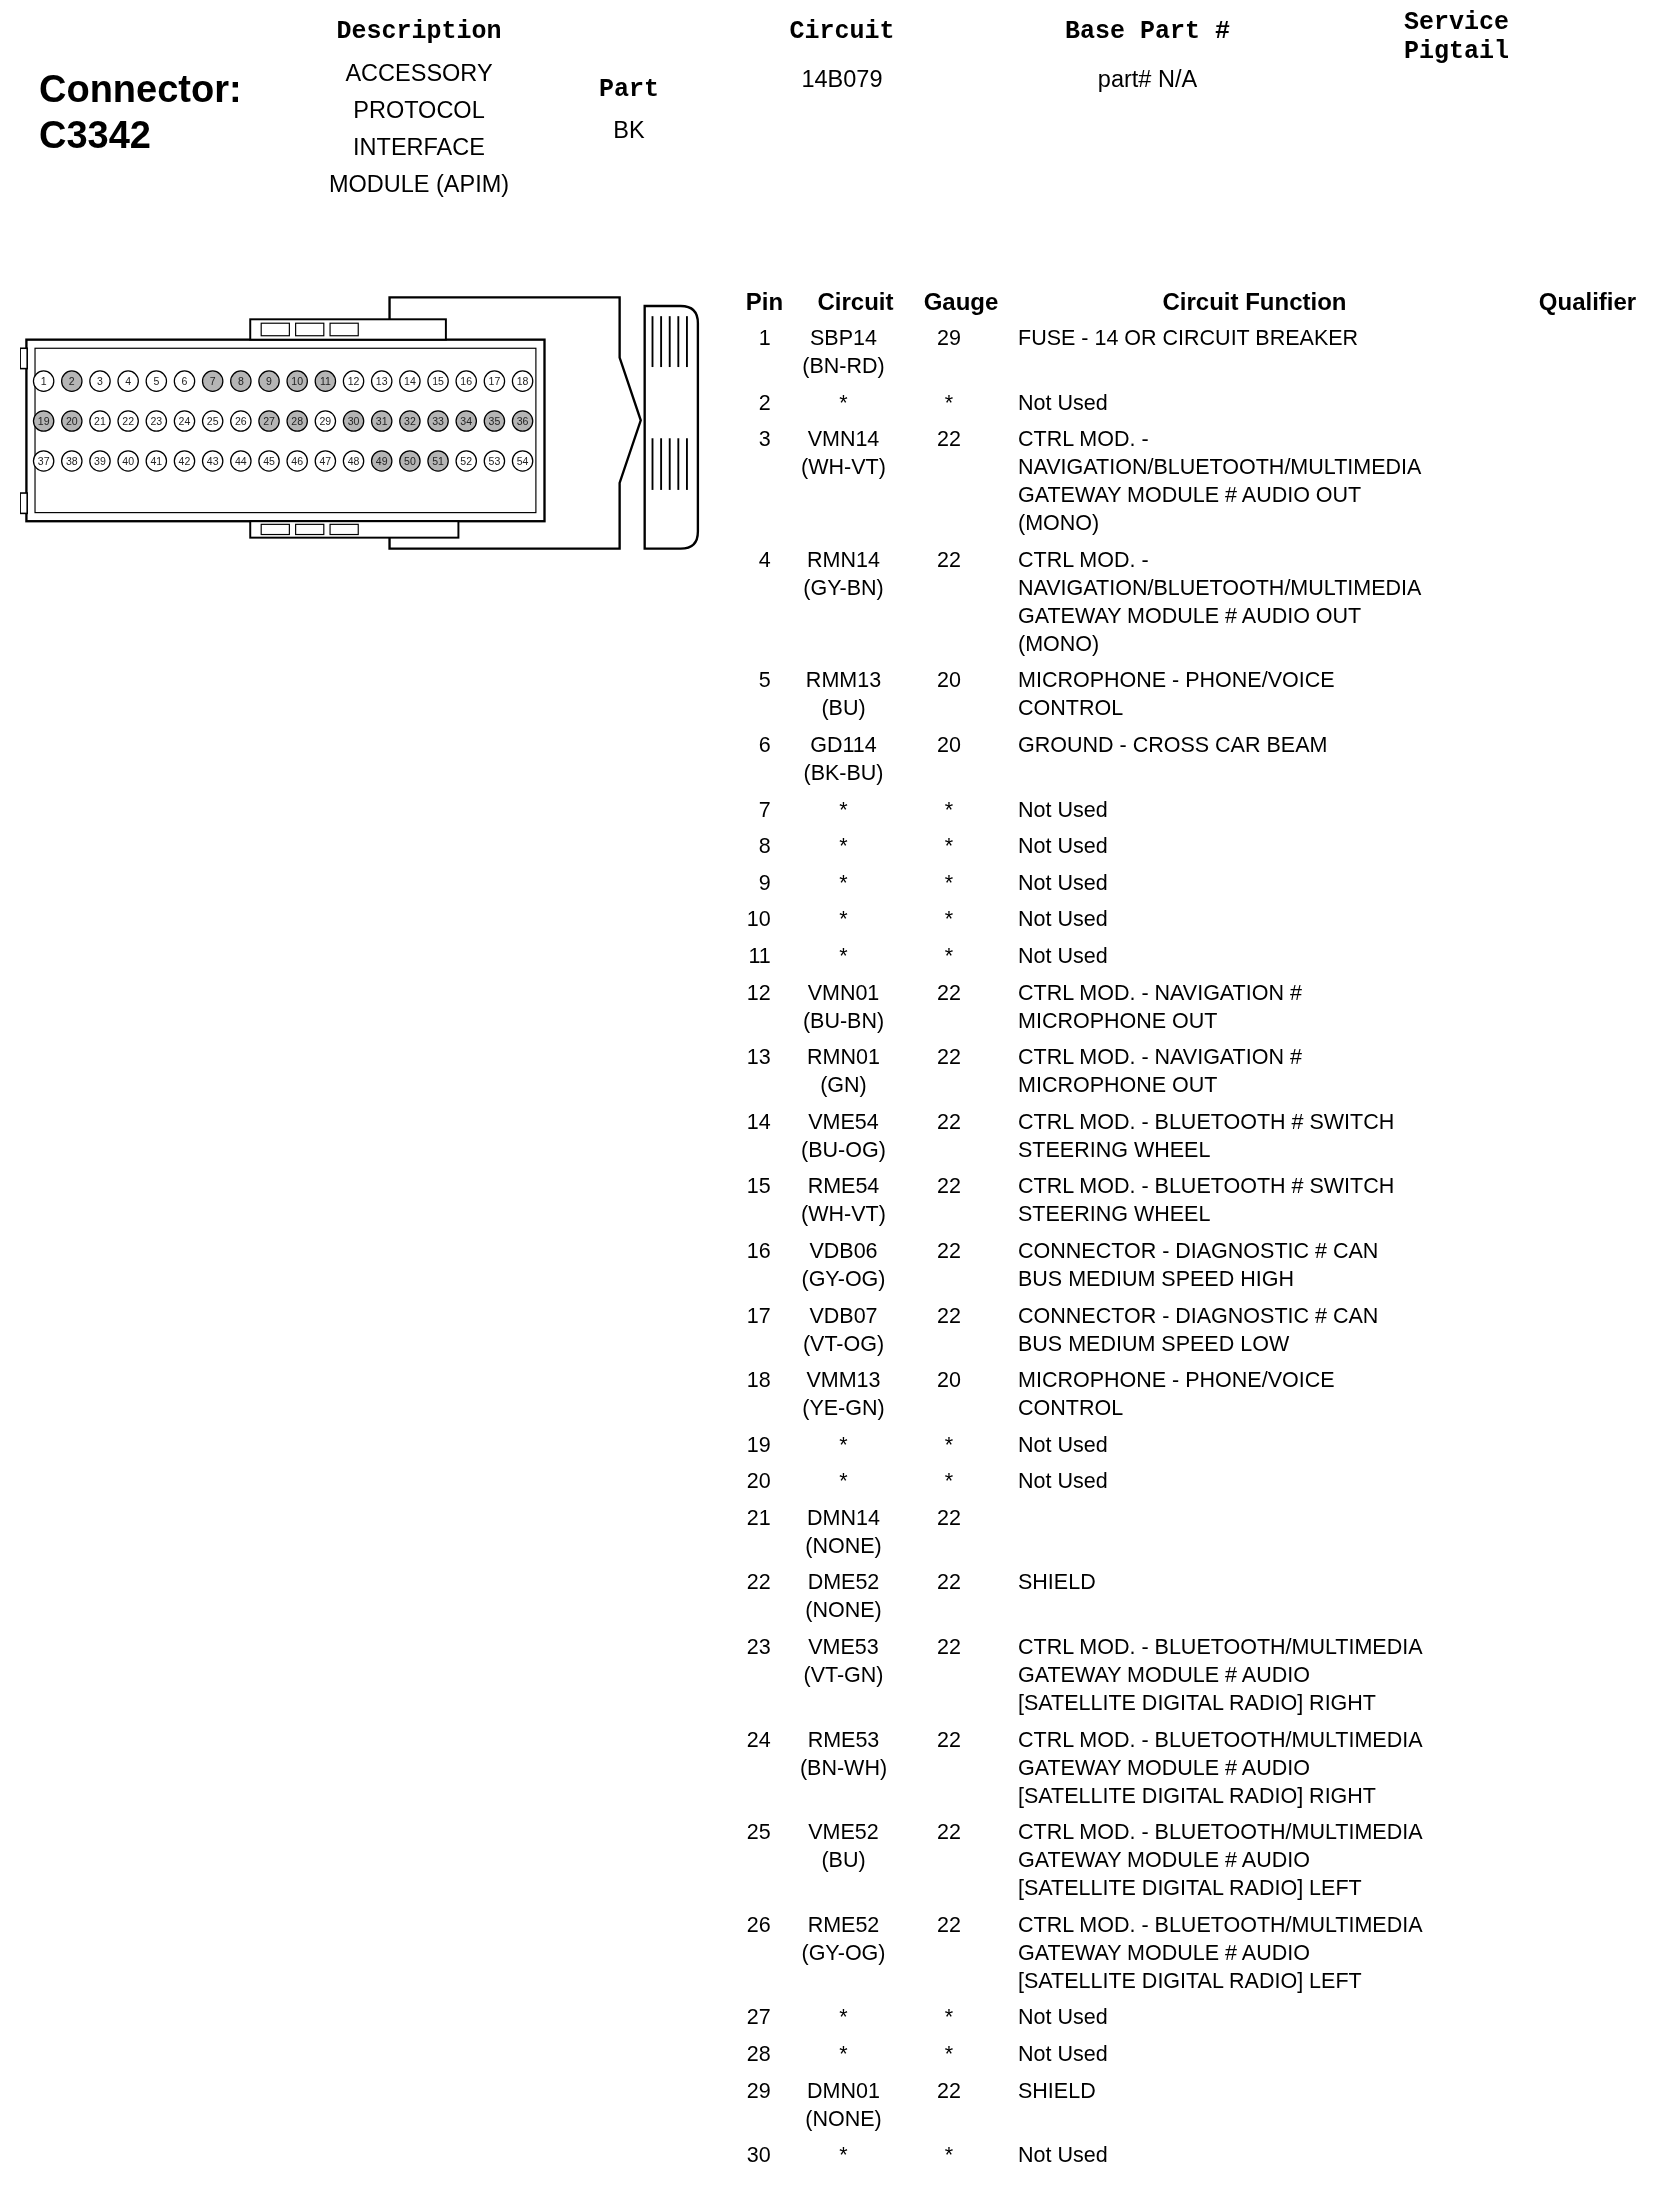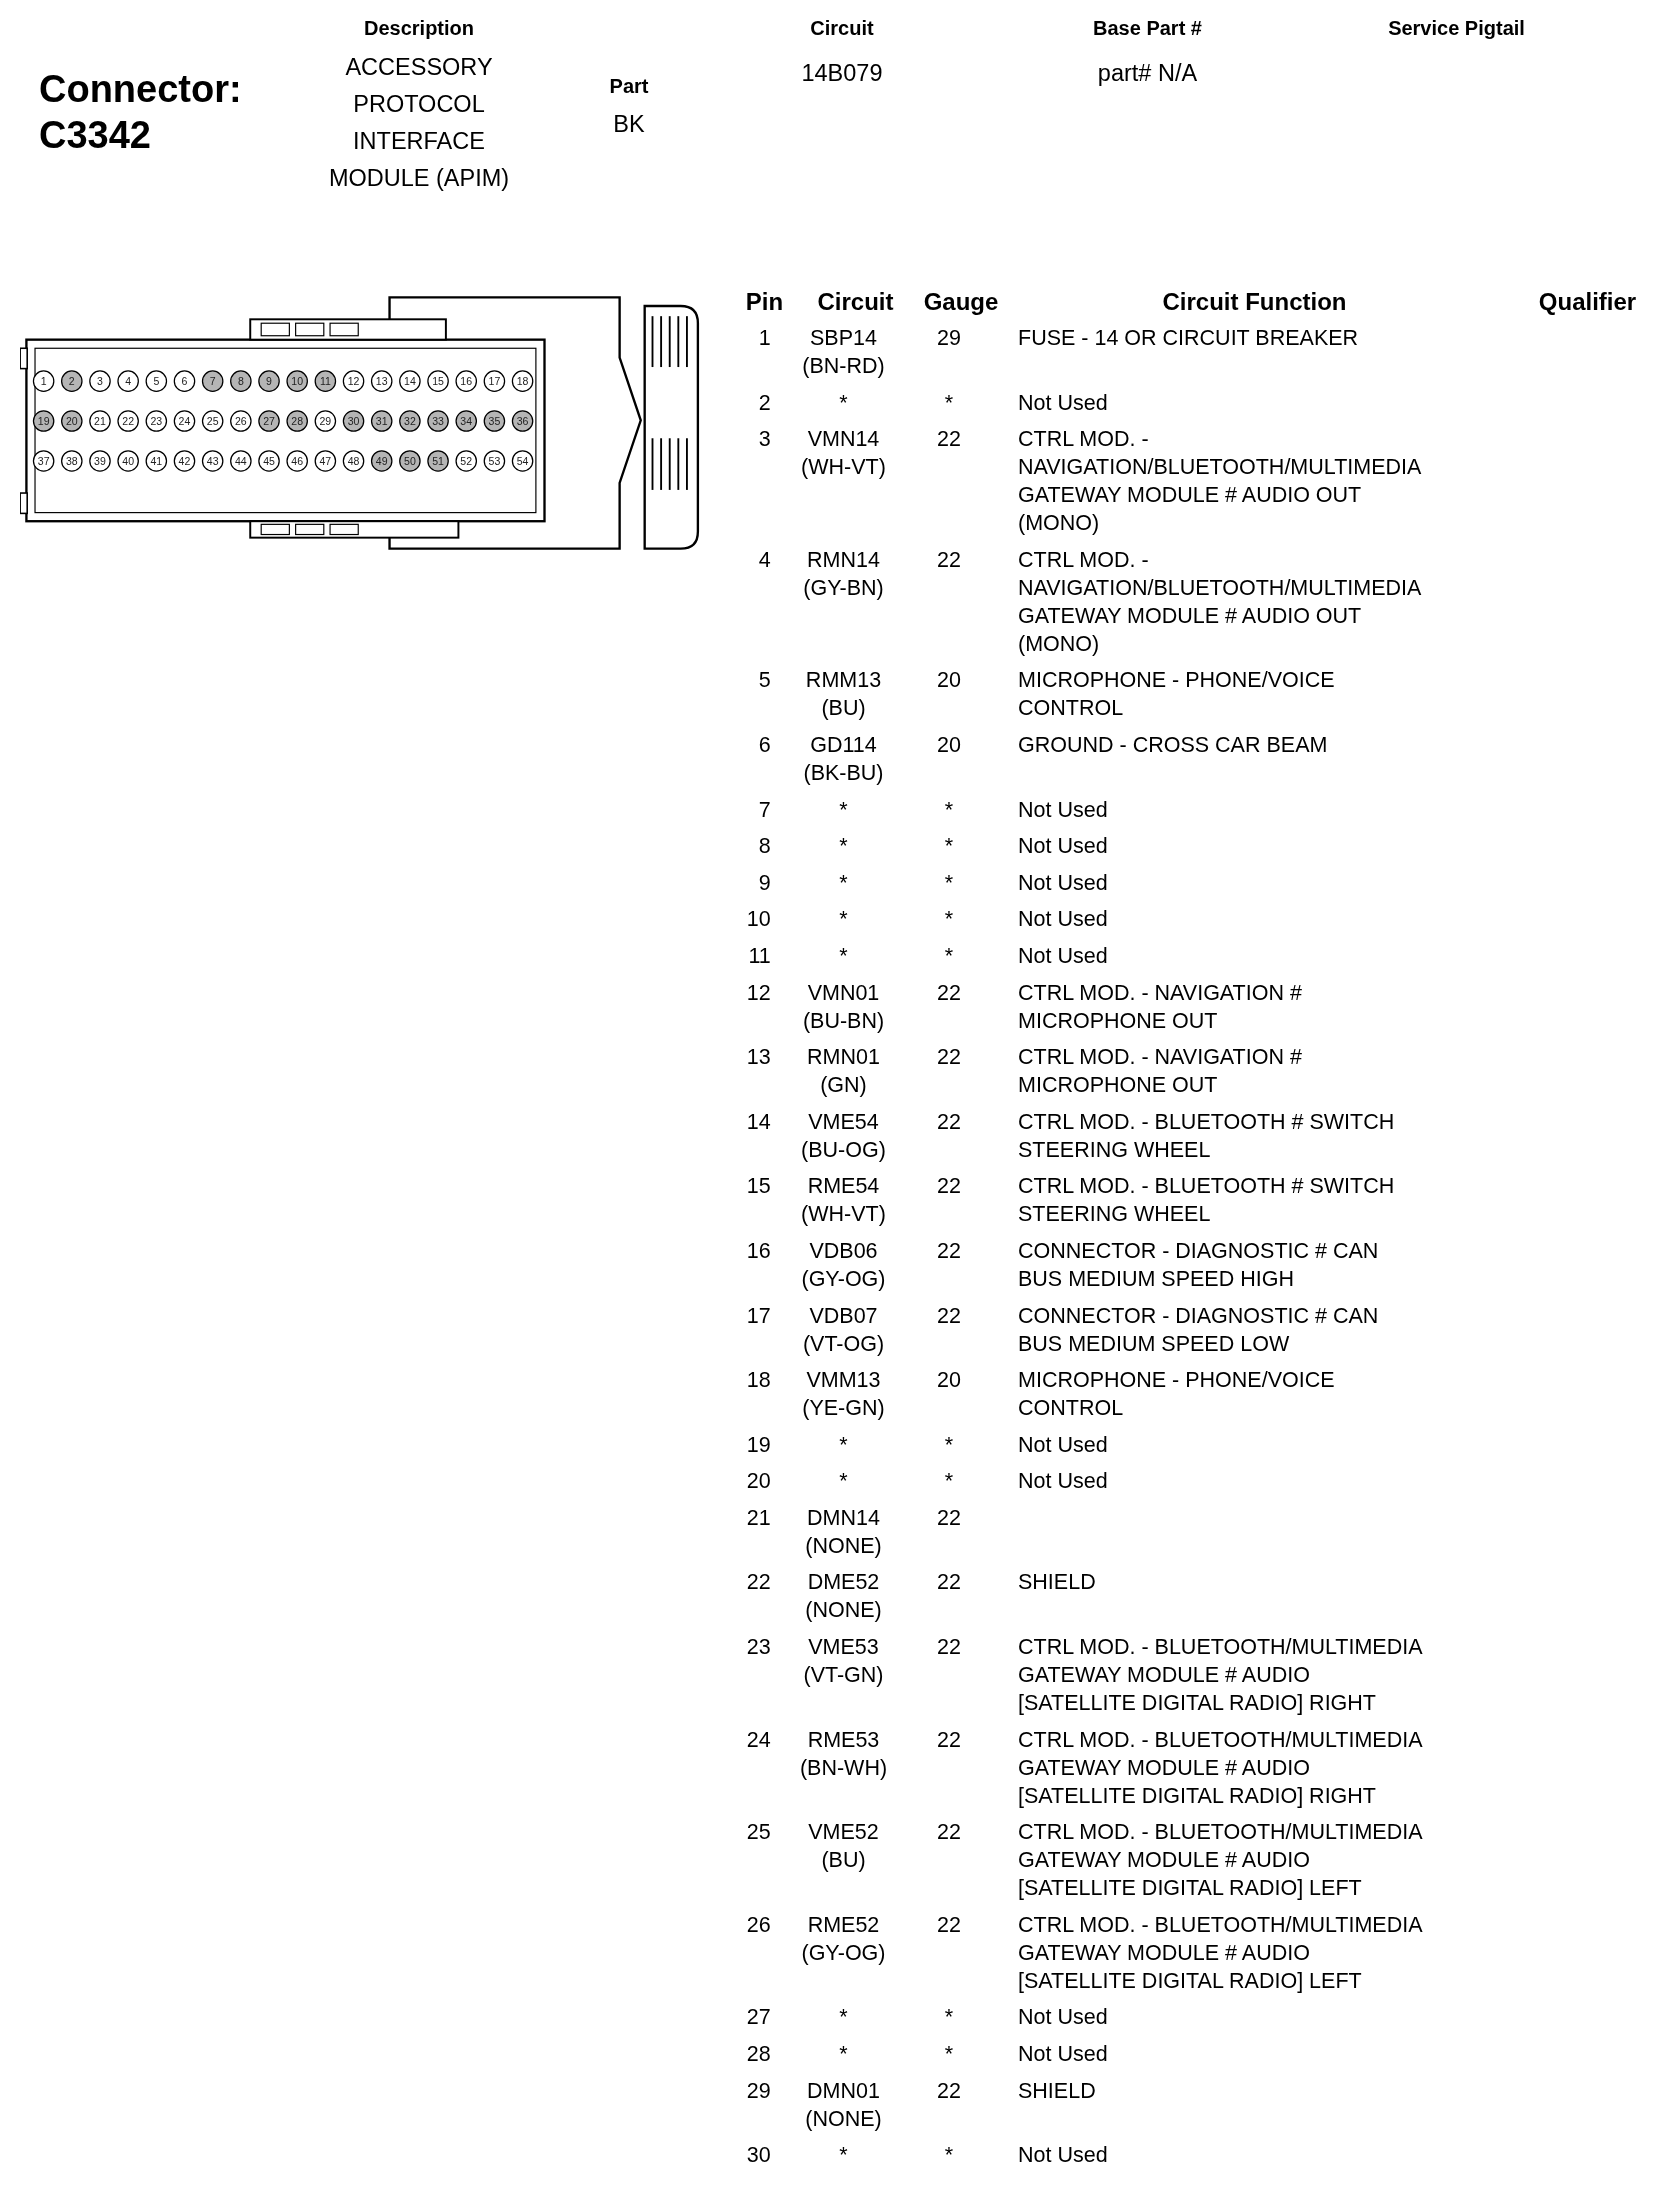--- a/index.html
+++ b/index.html
@@ -4,21 +4,21 @@
 <style>
   html,body{margin:0;padding:0;background:#ffffff;}
   .page{position:relative;width:1670px;height:2205px;background:#ffffff;
         font-family:"Liberation Sans",sans-serif;color:#000;overflow:hidden;}
 
   
   .conn-title{position:absolute;left:22px;top:66px;margin-left:17px;}
   .title-line{font-size:38px;font-weight:bold;line-height:46px;}
 
   .hcol{position:absolute;text-align:center;}
-  .hlabel{font-size:20px;font-weight:bold;text-align:center;}
+  .hlabel{font-size:25px;font-weight:bold;text-align:center;font-family:Liberation Mono, monospace;}
   .hvalue{font-size:23.5px;text-align:center;margin-top:20.4px;}
   .desc-text{font-size:23.5px;line-height:37px;white-space:pre-line;text-align:center;margin-top:9.4px;}
 
   
   .conn-svg{position:absolute;left:19.6px;top:288px;}
   .pin{fill:#ffffff;stroke:#000;stroke-width:1.6;}
   .pin.shaded{fill:#b5b5b5;}
   .pin-num{font-size:13.5px;fill:#222;text-anchor:middle;font-family:"Liberation Sans",sans-serif;}
 
   
@@ -61,21 +61,21 @@
   <div class="hcol" style="left:752px;top:17px;width:180px;">
     <div class="hlabel">Circuit</div>
     <div class="hvalue">14B079</div>
   </div>
 
   <div class="hcol" style="left:1042px;top:17px;width:211px;">
     <div class="hlabel">Base Part #</div>
     <div class="hvalue">part# N/A</div>
   </div>
 
-  <div class="hcol" style="left:1347px;top:17px;width:219px;">
+  <div class="hcol" style="left:1347px;top:8px;width:219px;">
     <div class="hlabel">Service Pigtail</div>
   </div>
 
   <svg class="conn-svg" width="689" height="270" viewBox="0 0 880 345">
 
     <path d="M472 12 H766 V89 L793 169 L766 249 V333 H472 Z" fill="#ffffff" stroke="#000" stroke-width="3"></path>
 
     <path d="M798 23 H844 Q866 23 866 45 V311 Q866 333 844 333 H798 Z" fill="#ffffff" stroke="#000" stroke-width="3"></path>
     <g stroke="#000" stroke-width="2.4">
       <line x1="808" y1="36" x2="808" y2="101"></line>

